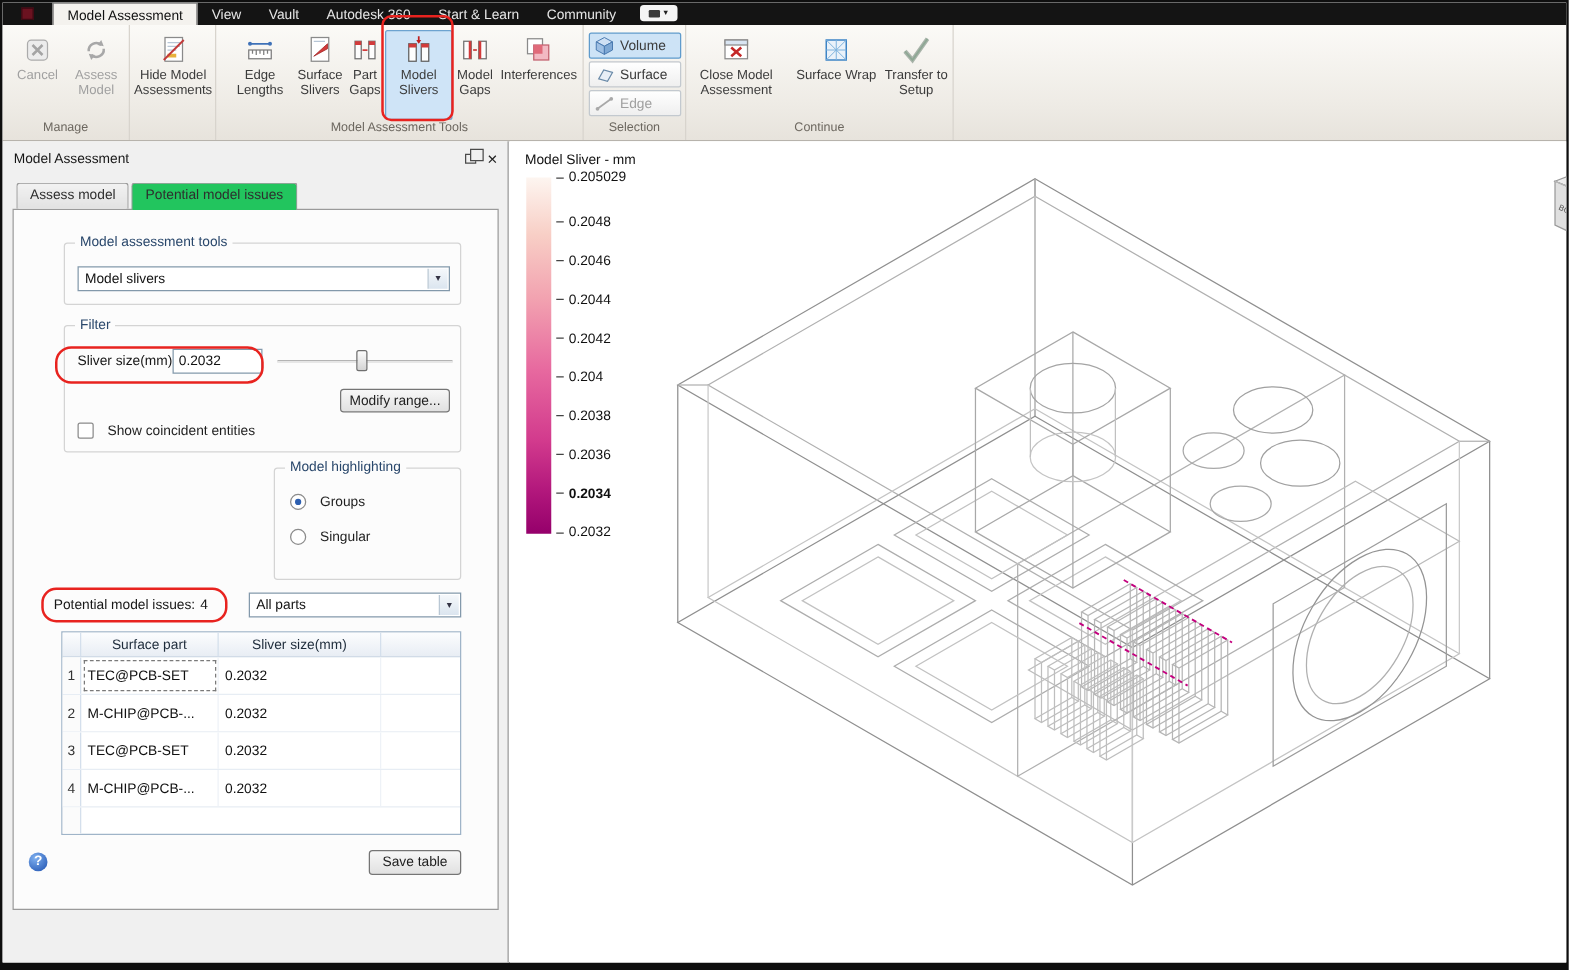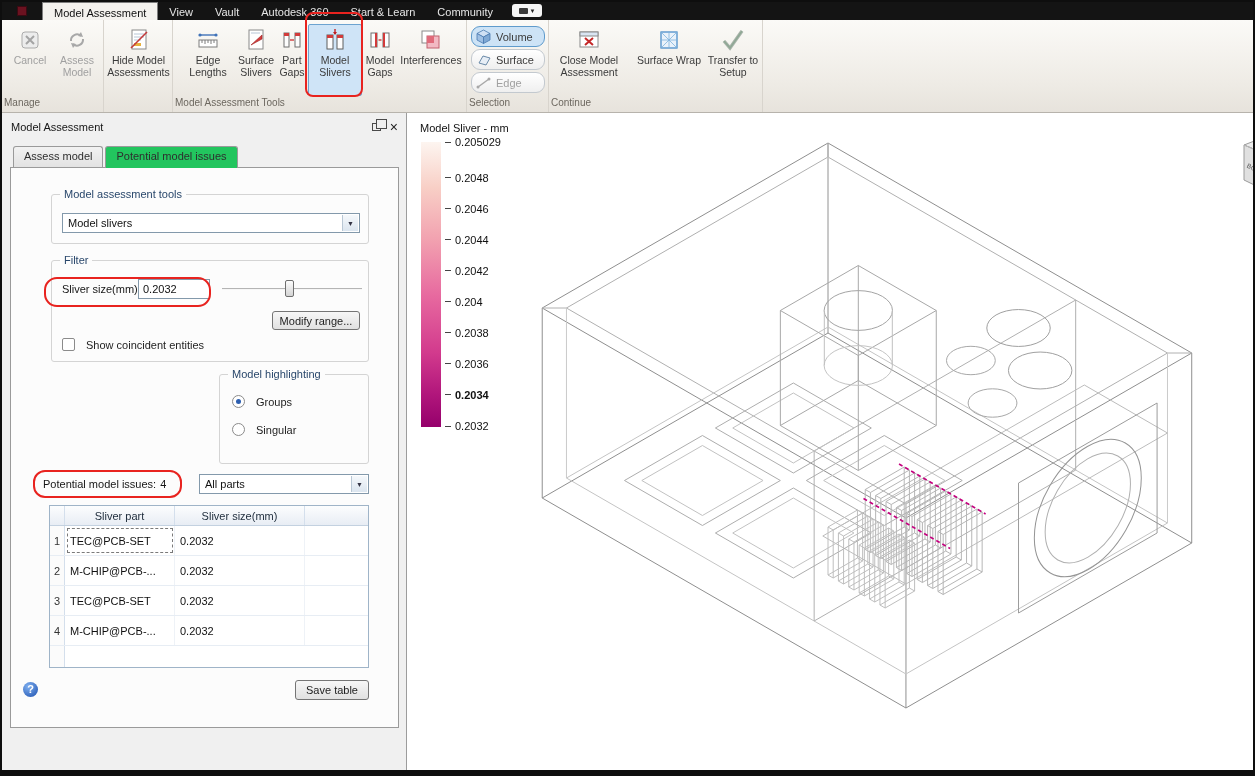--- a/index.html
+++ b/index.html
@@ -13,27 +13,27 @@
 .app-chip .chip{width:10px;height:10px;background:#6b1220;border:1px solid #3a0a12}
 .apptab{padding:2px 11px 0;display:flex;align-items:center;cursor:pointer;white-space:nowrap}
 .apptab.active{background:#f4f2ee;color:#101010;border:1px solid #7e7e7e;border-bottom:none}
 .qat-pill{margin-left:8px;margin-top:2px;height:13px;width:30px;background:#f5f5f5;border-radius:3px;display:flex;align-items:center;justify-content:center;gap:2px;color:#222}
 .qat-pill .blob{width:9px;height:6px;background:#3a3a3a;border-radius:1px}
 .qat-pill .arr{font-size:6px;line-height:6px}
 
 
 .ribbon{position:absolute;left:0;top:18px;right:0;height:93px;background:linear-gradient(#fbfaf7,#eeebe5 70%,#e7e3dc);border-bottom:1px solid #b7b3ac}
 .rgroup{position:absolute;top:0;bottom:0;border-right:1px solid #d8d4cd}
-.rcap{position:absolute;left:2px;right:2px;bottom:2px;height:13px;text-align:left;color:#6c675f;font-size:10px;white-space:nowrap;overflow:hidden}
+.rcap{position:absolute;left:2px;right:2px;bottom:2px;height:13px;text-align:center;color:#6c675f;font-size:10px;white-space:nowrap;overflow:hidden}
 .rbtn{position:absolute;top:4px;height:72px;display:flex;flex-direction:column;align-items:center;border:1px solid transparent;border-radius:2px;cursor:pointer}
 .rbtn .ric{margin:2px 0 1px;flex:0 0 auto}
 .rbtn .rlabel{font-size:10.5px;line-height:12px;text-align:center;color:#3b3b3b}
 .rbtn.disabled .rlabel{color:#a0a0a0}
 .rbtn.selected{background:#cfe4f7;border-color:#6da3d0}
-.sbtn{position:absolute;left:4px;width:74px;height:21px;display:flex;align-items:center;gap:5px;padding-left:4px;border:1px solid #c3c9cf;border-radius:9px;background:linear-gradient(#ffffff,#efefef);cursor:pointer}
+.sbtn{position:absolute;left:4px;width:74px;height:21px;display:flex;align-items:center;gap:5px;padding-left:4px;border:1px solid #c3c9cf;border-radius:2px;background:linear-gradient(#ffffff,#efefef);cursor:pointer}
 .sbtn .rlabel{font-size:11px;color:#3b3b3b}
 .sbtn.selected{background:#cde3f6;border-color:#5f9bcc}
 .sbtn.disabled .rlabel{color:#a0a0a0}
 
 
 .panel{position:absolute;left:0;top:111px;width:405px;height:659px;background:#f0f0f0;border-right:1px solid #9c9c9c}
 .panel-header{position:absolute;left:0;top:4px;right:0;height:20px;padding-left:9px;display:flex;align-items:center;color:#161616}
 .ph-icons{position:absolute;right:8px;top:2px;display:flex;gap:9px;align-items:center;height:16px}
 .float-ico{width:9px;height:8px;border:1px solid #4a4a4a;position:relative;background:#f0f0f0}
 .float-ico::after{content:"";position:absolute;left:3px;top:-5px;width:9px;height:8px;border:1px solid #4a4a4a;background:#f0f0f0}
@@ -315,21 +315,21 @@
         <span>4</span>
       </div>
       <div class="combo" style="left:188px;top:306px;width:170px">
         <span>All parts</span>
         <span class="carrow">▼</span>
       </div>
 
       <div class="ptable" style="left:38px;top:337px;width:320px;height:163px">
         <div class="thead">
           <div class="th th-num"></div>
-          <div class="th th-part">Sliver part</div>
+          <div class="th th-part">Surface part</div>
           <div class="th th-size">Sliver size(mm)</div>
           <div class="th th-extra"></div>
         </div>
         <div id="table-body" style="display:flex;flex-direction:column;flex:1">
         <div class="trow">
               <div class="tnum">1</div>
               <div class="tcell tpart focused">TEC@PCB-SET</div>
               <div class="tcell tsize">0.2032</div>
               <div class="tcell textra"></div>
             </div>

